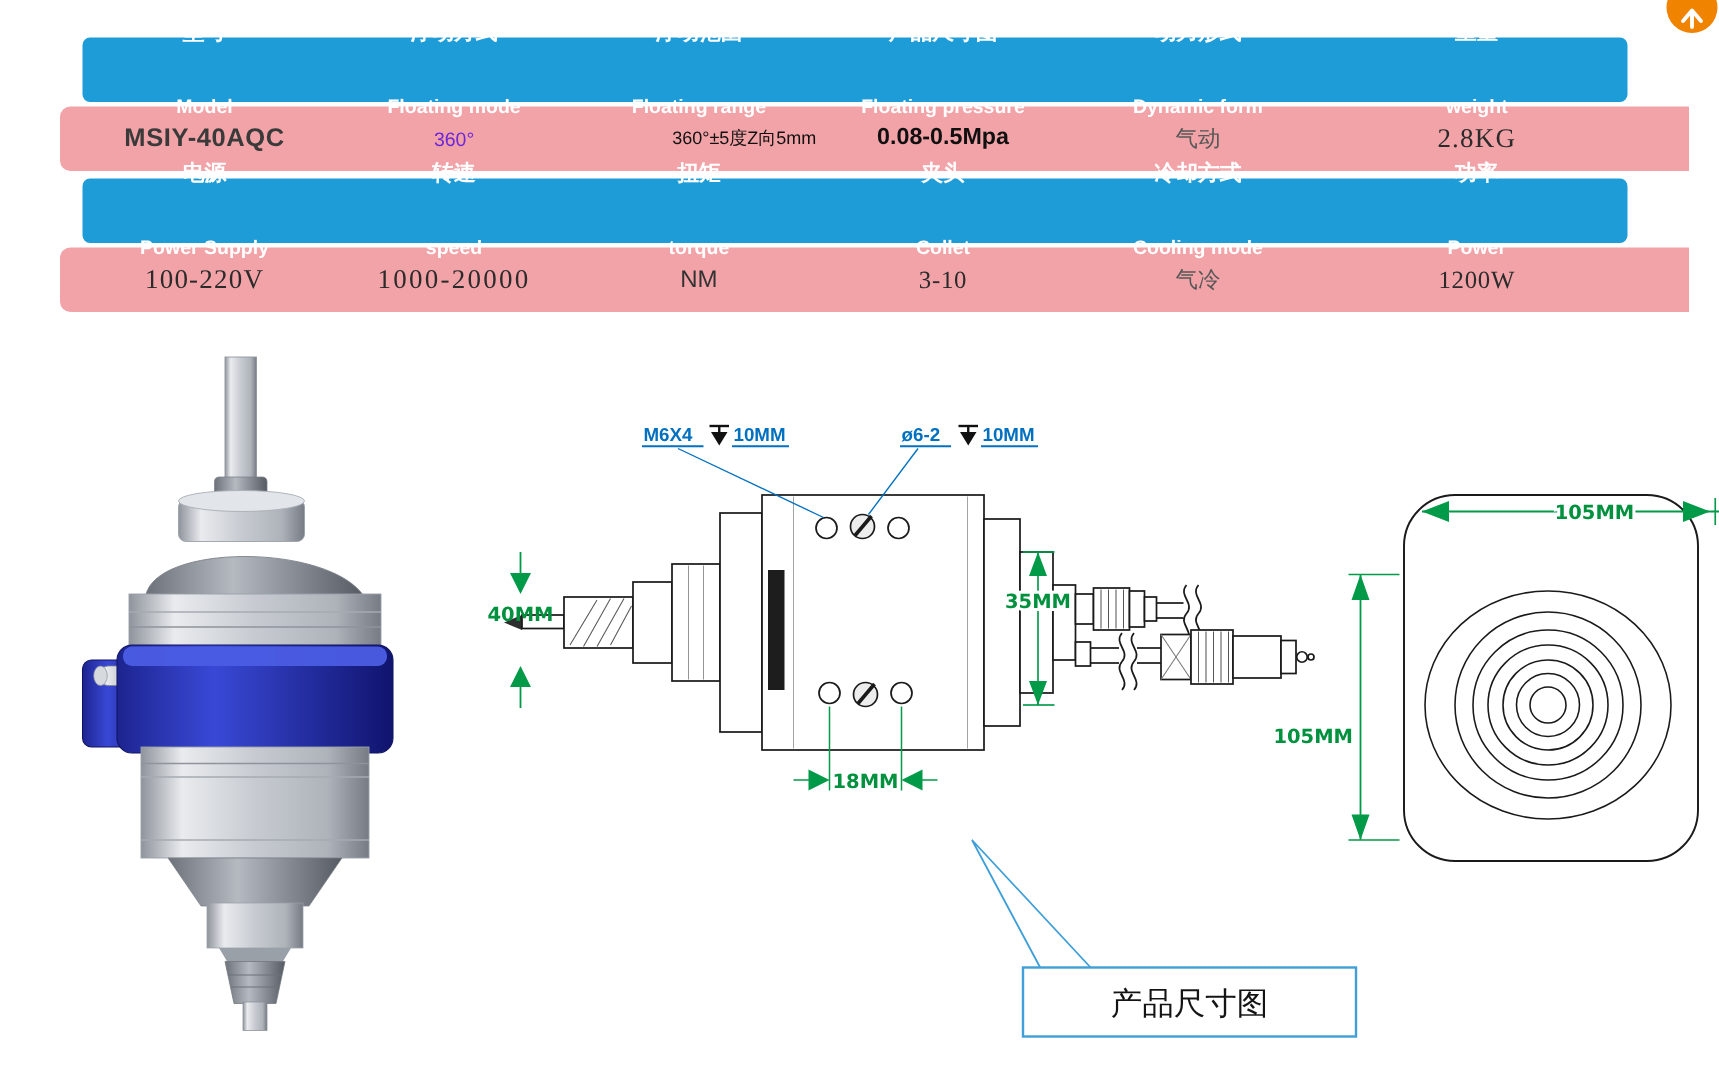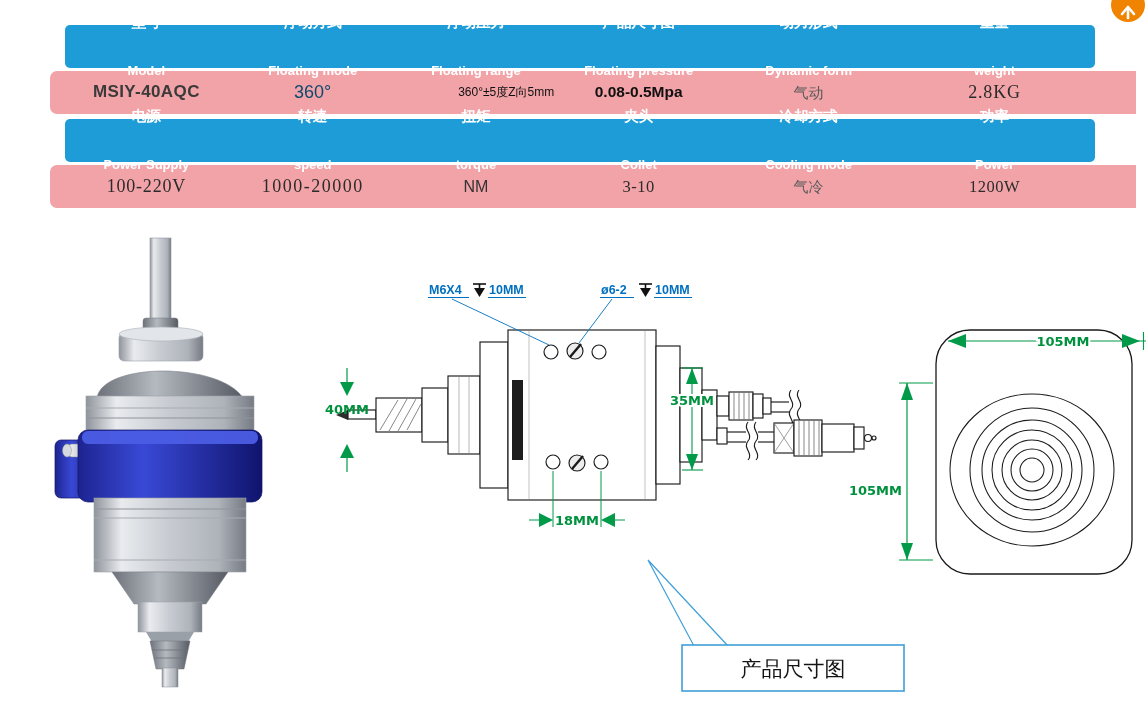--- a/index.html
+++ b/index.html
@@ -5,31 +5,31 @@
   html,body{margin:0;padding:0;}
   body{background:#fff;font-family:"Liberation Sans",sans-serif;}
   .page{position:relative;width:1146px;height:714px;background:#fff;overflow:hidden;}
 
   
   .top-btn{position:absolute;top:-12px;right:1px;width:34px;height:34px;border-radius:50%;
            background:#f08300;display:flex;align-items:flex-end;justify-content:center;
            padding-bottom:2px;box-sizing:border-box;cursor:pointer;z-index:5;}
 
   
-  .spec-table{position:absolute;top:25px;left:10px;width:1126px;}
+  .spec-table{position:absolute;top:25px;left:0;width:1126px;}
   .t-row{display:flex;align-items:center;}
   .t-row.header{margin:0 41px 0 55px;height:43px;background:#1e9cd7;border-radius:5px;}
   .t-row.data{margin:3px 0 5px 40px;height:43px;background:#f2a3a8;border-radius:7px 0 0 7px;
               padding-left:15px;padding-right:41px;box-sizing:border-box;}
   .cell{text-align:center;line-height:1.2;}
   .c0{width:15.8%}.c1{width:16.5%}.c2{width:15.2%}.c3{width:16.4%}.c4{width:16.6%}.c5{width:19.5%}
   .header .zh{color:#fff;font-weight:700;font-size:14.5px;}
   .header .en{color:#fff;font-weight:700;font-size:13px;margin-top:32px;}
   .v-model{font-size:17px;font-weight:600;color:#3a3a3a;letter-spacing:.4px;}
-  .v-mode{font-size:18px;color:#0c4a6e;}
+  .v-mode{font-size:13px;color:#6d28d9;}
   .v-range{font-size:12px;color:#101010;text-align:right;}
   .v-pressure{font-size:15.5px;color:#101010;font-weight:600;}
   .v-cjk{font-size:15px;color:#585858;}
   .v-serif-lg{font-family:"Liberation Serif",serif;font-size:18px;color:#2b2b2b;letter-spacing:.8px;}
   .v-serif-sp{font-family:"Liberation Serif",serif;font-size:18px;color:#2b2b2b;letter-spacing:1.5px;}
   .v-serif{font-family:"Liberation Serif",serif;font-size:16.5px;color:#2b2b2b;letter-spacing:.5px;}
   .v-nm{font-size:16px;font-weight:400;color:#333;}
 
   
   .figure{position:absolute;left:0;top:230px;}
@@ -56,21 +56,21 @@
     <div class="t-row header">
       <div class="cell c0">
         <div class="zh">型号</div>
         <div class="en">Model</div>
       </div>
       <div class="cell c1">
         <div class="zh">浮动方式</div>
         <div class="en">Floating mode</div>
       </div>
       <div class="cell c2">
-        <div class="zh">浮动压力</div>
+        <div class="zh">浮动范围</div>
         <div class="en">Floating range</div>
       </div>
       <div class="cell c3">
         <div class="zh">产品尺寸图</div>
         <div class="en">Floating pressure</div>
       </div>
       <div class="cell c4">
         <div class="zh">动力形式</div>
         <div class="en">Dynamic form</div>
       </div>

